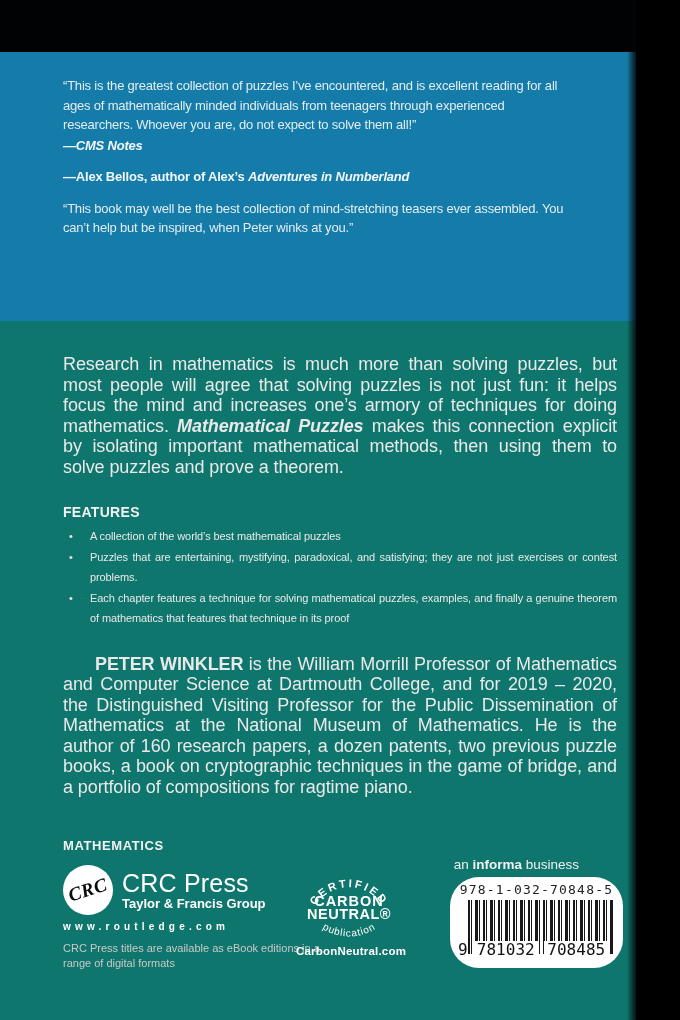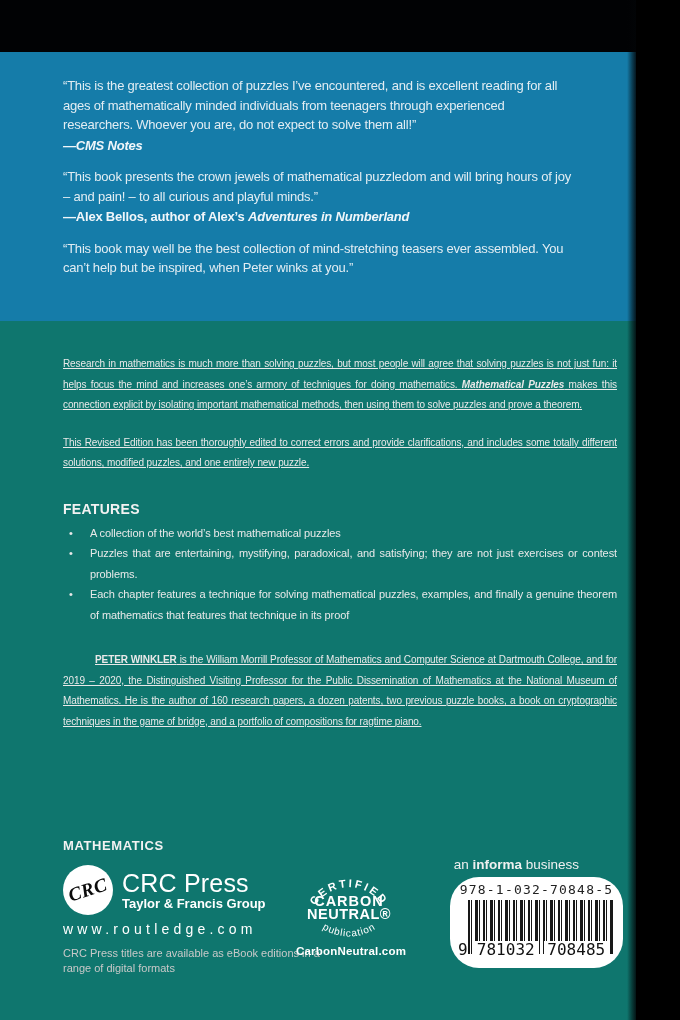--- a/index.html
+++ b/index.html
@@ -11,21 +11,21 @@
   .quote-band{position:absolute;top:52px;left:0;width:100%;height:269px;background:#157CA9;
               box-sizing:border-box;padding:24px 60px 0 63px;}
   .quote{margin:0 0 12px 0;}
   .q-text{margin:0;font-size:13px;line-height:19.5px;color:#e2edf3;letter-spacing:-0.2px;}
   .q-attr{margin:1px 0 0;font-size:13px;line-height:19.5px;color:#f0f6fa;font-weight:bold;letter-spacing:-0.2px;}
   .q-attr.italic-all{font-style:italic;}
   .q-attr .italic{font-style:italic;}
 
   
   .main-text{position:absolute;top:321px;left:63px;width:554px;color:#e9e9e9;}
-  .para{margin:0;text-align:justify;font-size:10px;line-height:20.5px;letter-spacing:-0.1px;text-decoration:underline;}
+  .para{margin:0;text-align:justify;font-size:18px;line-height:20.5px;letter-spacing:-0.1px;}
   .para-first{margin-top:33px;}
   .para-second{margin-top:17px;}
   .book-title{font-weight:bold;font-style:italic;}
   .features-heading{margin:27px 0 6px 0;font-size:14px;font-weight:bold;letter-spacing:0.3px;color:#f2f2f2;}
   .features-list{margin:0;padding:0;list-style:none;}
   .features-list li{position:relative;padding-left:27px;text-align:justify;
                     font-size:11px;line-height:20.5px;letter-spacing:-0.1px;}
   .features-list li::before{content:"\2022";position:absolute;left:6px;top:0;}
   .author-para{margin-top:25px;}
   .author-name{font-weight:bold;padding-left:32px;}
@@ -35,21 +35,21 @@
             letter-spacing:0.6px;color:#f2f2f2;text-align:center;}
   .publisher{position:absolute;left:63px;top:865px;color:#fff;}
   .crc-row{display:flex;align-items:center;}
   .crc-circle{width:50px;height:50px;border-radius:50%;background:#fff;
               display:flex;align-items:center;justify-content:center;}
   .crc-mono{font-family:"Liberation Serif",serif;font-weight:bold;font-style:italic;
             font-size:19px;color:#0b0b0b;transform:rotate(-18deg);letter-spacing:0.5px;}
   .crc-names{margin-left:9px;}
   .crc-name{font-size:25px;line-height:26px;letter-spacing:0.2px;}
   .crc-group{font-size:13px;line-height:15px;font-weight:600;}
-  .website{margin-top:6px;font-size:14px;font-weight:400;letter-spacing:4.2px;}
+  .website{margin-top:6px;font-size:10px;font-weight:700;letter-spacing:4.2px;}
   .ebook-note{margin-top:9px;width:262px;font-size:11px;line-height:14.5px;color:#c9c9c9;}
 
   .carbon{position:absolute;left:296px;top:866px;width:106px;text-align:center;color:#fff;}
   .carbon-site{font-size:11.5px;font-weight:bold;margin-top:1px;letter-spacing:0.2px;}
 
   .informa{position:absolute;top:857px;right:57px;font-size:13.5px;color:#f0f0f0;}
   .informa .b{font-weight:bold;}
 
   .barcode{position:absolute;left:450px;top:877px;width:173px;height:91px;background:#fff;
            box-sizing:border-box;padding:5px 8px 6px 8px;border-radius:29px;}
@@ -75,31 +75,29 @@
 <div class="cover">
 
   <div class="top-bar"></div>
 
   <section class="quote-band">
     <div class="quote">
       <p class="q-text">“This is the greatest collection of puzzles I’ve encountered, and is excellent reading for all ages of mathematically minded individuals from teenagers through experienced researchers. Whoever you are, do not expect to solve them all!”</p>
       <p class="q-attr italic-all">—CMS Notes</p>
     </div>
     <div class="quote">
-      <p class="q-text">“This book presents the crown jewels of mathematical puzzledom and will bring hours of joy – and pain! – to all curious and playful minds.”</p>
       <p class="q-attr"><span>—Alex Bellos, author of Alex’s </span><span class="italic">Adventures in Numberland</span></p>
     </div>
     <div class="quote">
       <p class="q-text">“This book may well be the best collection of mind-stretching teasers ever assembled. You can’t help but be inspired, when Peter winks at you.”</p>
     </div>
   </section>
 
   <section class="main-text">
     <p class="para para-first"><span>Research in mathematics is much more than solving puzzles, but most people will agree that solving puzzles is not just fun: it helps focus the mind and increases one’s armory of techniques for doing mathematics. </span><span class="book-title">Mathematical Puzzles</span><span> makes this connection explicit by isolating important mathematical methods, then using them to solve puzzles and prove a theorem.</span></p>
-    <p class="para para-second">This Revised Edition has been thoroughly edited to correct errors and provide clarifications, and includes some totally different solutions, modified puzzles, and one entirely new puzzle.</p>
 
     <h2 class="features-heading">FEATURES</h2>
     <ul class="features-list">
       <li>A collection of the world’s best mathematical puzzles</li>
       <li>Puzzles that are entertaining, mystifying, paradoxical, and satisfying; they are not just exercises or contest problems.</li>
       <li>Each chapter features a technique for solving mathematical puzzles, examples, and finally a genuine theorem of mathematics that features that technique in its proof</li>
     </ul>
 
     <p class="para author-para"><span class="author-name">PETER WINKLER</span><span> is the William Morrill Professor of Mathematics and Computer Science at Dartmouth College, and for 2019 – 2020, the Distinguished Visiting Professor for the Public Dissemination of Mathematics at the National Museum of Mathematics. He is the author of 160 research papers, a dozen patents, two previous puzzle books, a book on cryptographic techniques in the game of bridge, and a portfolio of compositions for ragtime piano.</span></p>
   </section>

